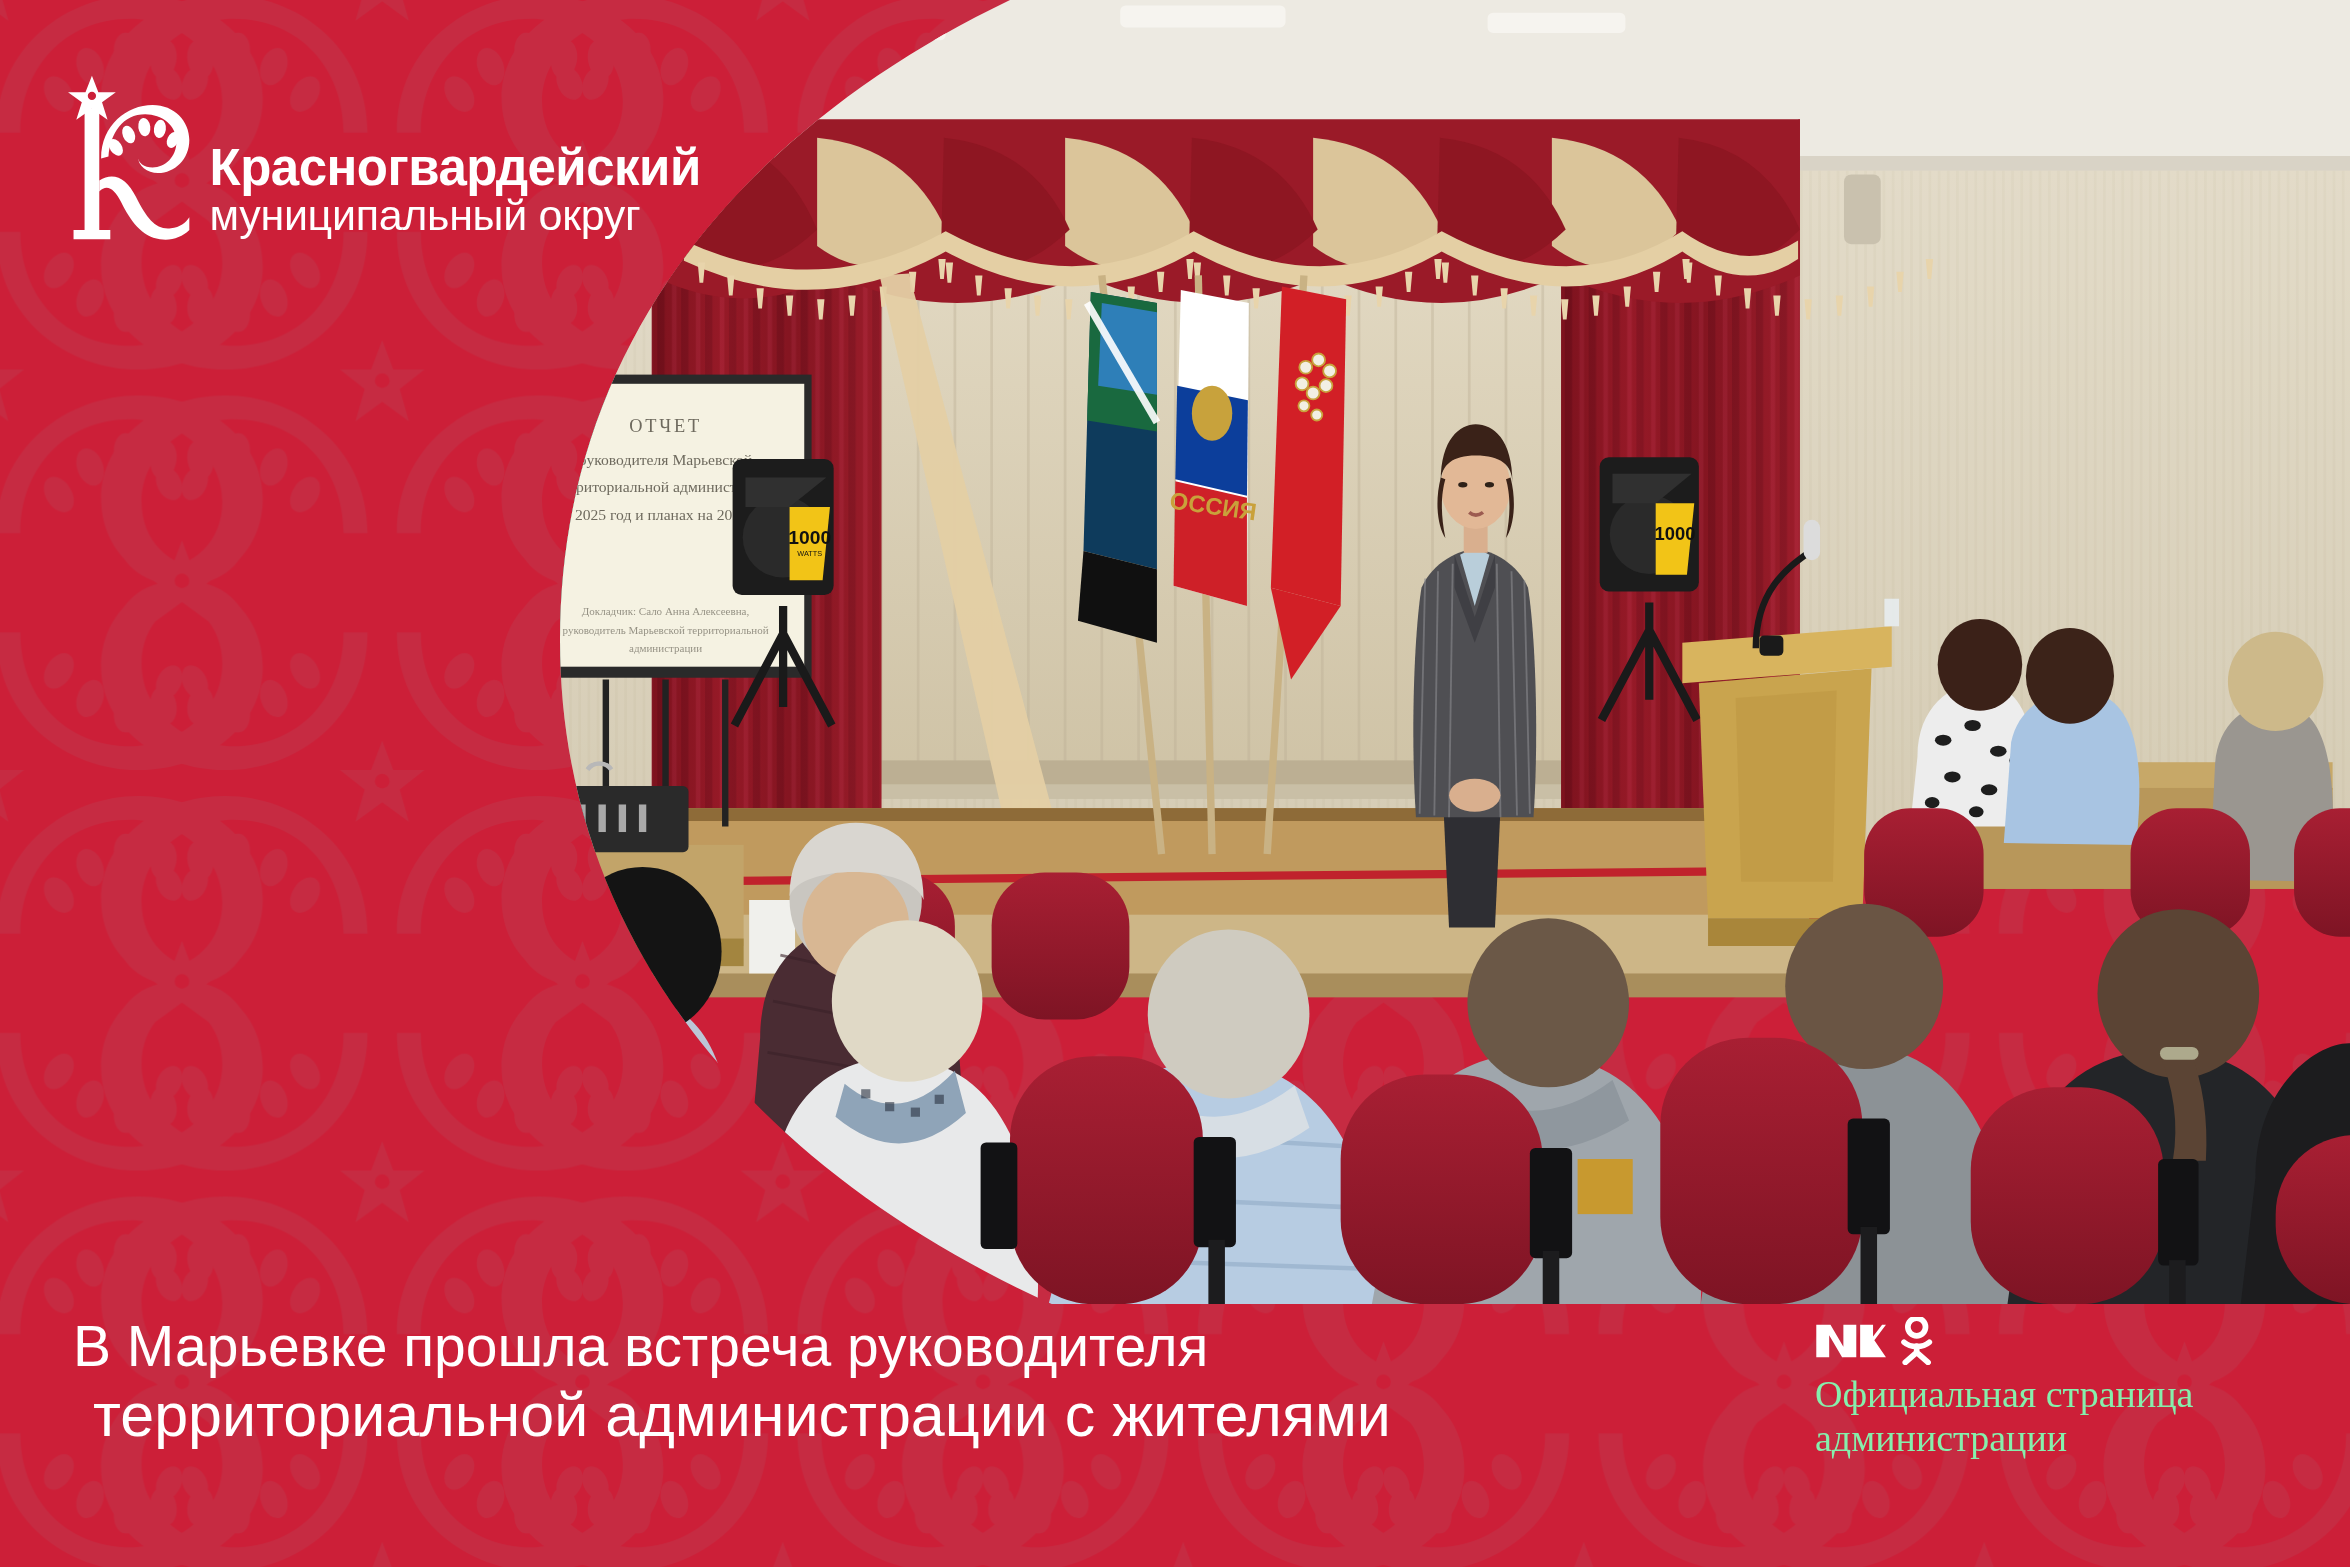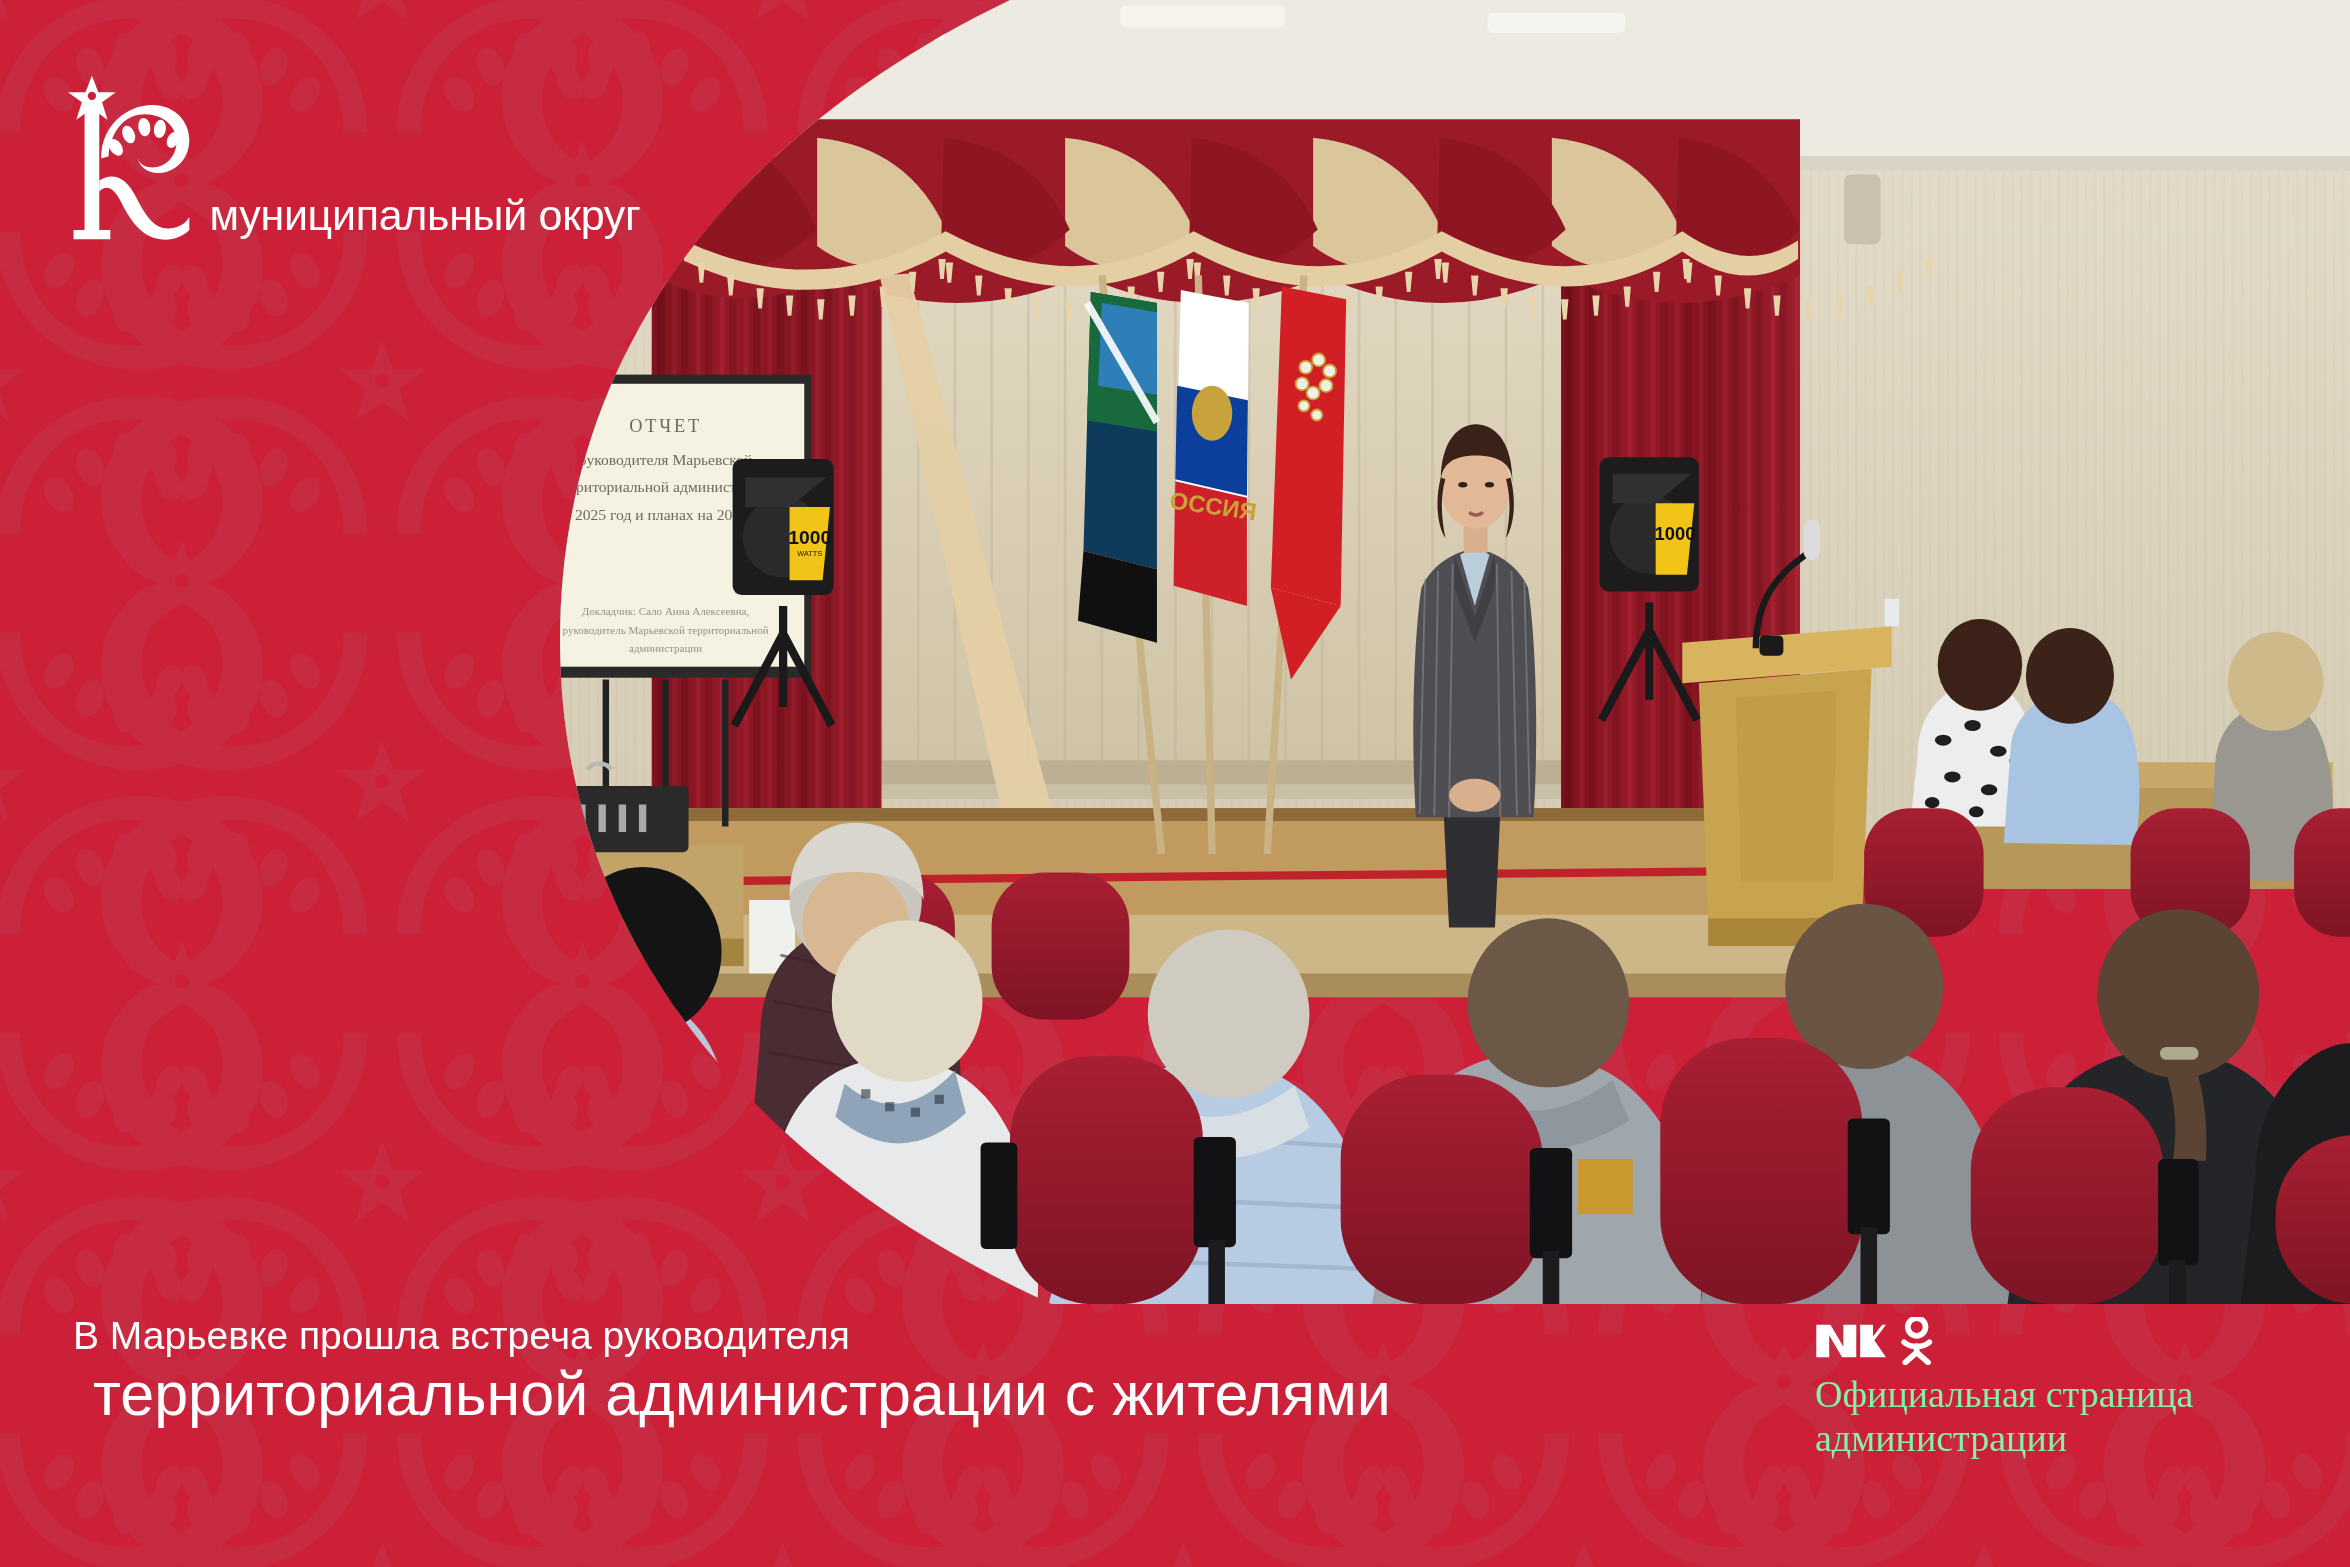--- a/index.html
+++ b/index.html
@@ -28,21 +28,21 @@
   
   .photo-wrap{
     position:absolute;left:0;top:0;width:2055px;height:1568px;z-index:10;
     clip-path: path("M 2560,0 L 1010,0 C 760,120 560,330 560,640 C 560,1000 840,1255 1230,1370 C 1560,1468 2100,1440 2560,1375 Z");
   }
   .photo{position:absolute;left:514px;top:0;width:1837px;height:1304px;overflow:hidden;}
   .photo svg{position:absolute;left:0;top:0;width:100%;height:100%;display:block;}
 
   
   .caption{position:absolute;left:0;top:1313px;width:1745px;z-index:40;color:#fff;padding-left:73px;}
-  .caption-l1{font-size:39px;font-weight:400;line-height:1.18;white-space:nowrap;}
+  .caption-l1{font-size:57px;font-weight:400;line-height:1.18;white-space:nowrap;}
   .caption-l2{font-size:61px;font-weight:400;line-height:1.18;white-space:nowrap;padding-left:20px;}
 
   
   .social{position:absolute;right:40px;top:1315px;z-index:40;color:#86efac;width:496px;font-family:Liberation Serif, serif;}
   .social-icons{display:flex;align-items:center;gap:13px;height:51px;margin-bottom:5.5px;}
   .ico-vk{height:40px;width:auto;}
   .ico-ok{height:48px;width:auto;}
   .social-text{font-size:38px;line-height:1.18;font-weight:400;}
   .social-text div{white-space:nowrap;}
 </style>
@@ -489,20 +489,21 @@
           <ellipse cx="95" cy="60" rx="6.5" ry="10" transform="rotate(-8 95 60)"></ellipse>
           <ellipse cx="112" cy="62" rx="6.5" ry="10" transform="rotate(8 112 62)"></ellipse>
           <ellipse cx="126" cy="74" rx="6" ry="9" transform="rotate(24 126 74)"></ellipse>
         </g>
 
         <path d="M46,118 C62,108 76,116 86,136 C98,160 108,172 124,170 C134,169 140,164 144,158
                  L144,172 C136,180 124,184 112,182 C92,179 80,162 70,142 C62,126 54,122 46,130 Z" fill="#fff"></path>
       </svg>
     </div>
     <div class="logo-text">
+      <div class="logo-line1">Красногвардейский</div>
       <div class="logo-line2">муниципальный округ</div>
     </div>
   </div>
 
   <div class="caption">
     <div class="caption-l1">В Марьевке прошла встреча руководителя</div>
     <div class="caption-l2">территориальной администрации с жителями</div>
   </div>
 
   <div class="social">

